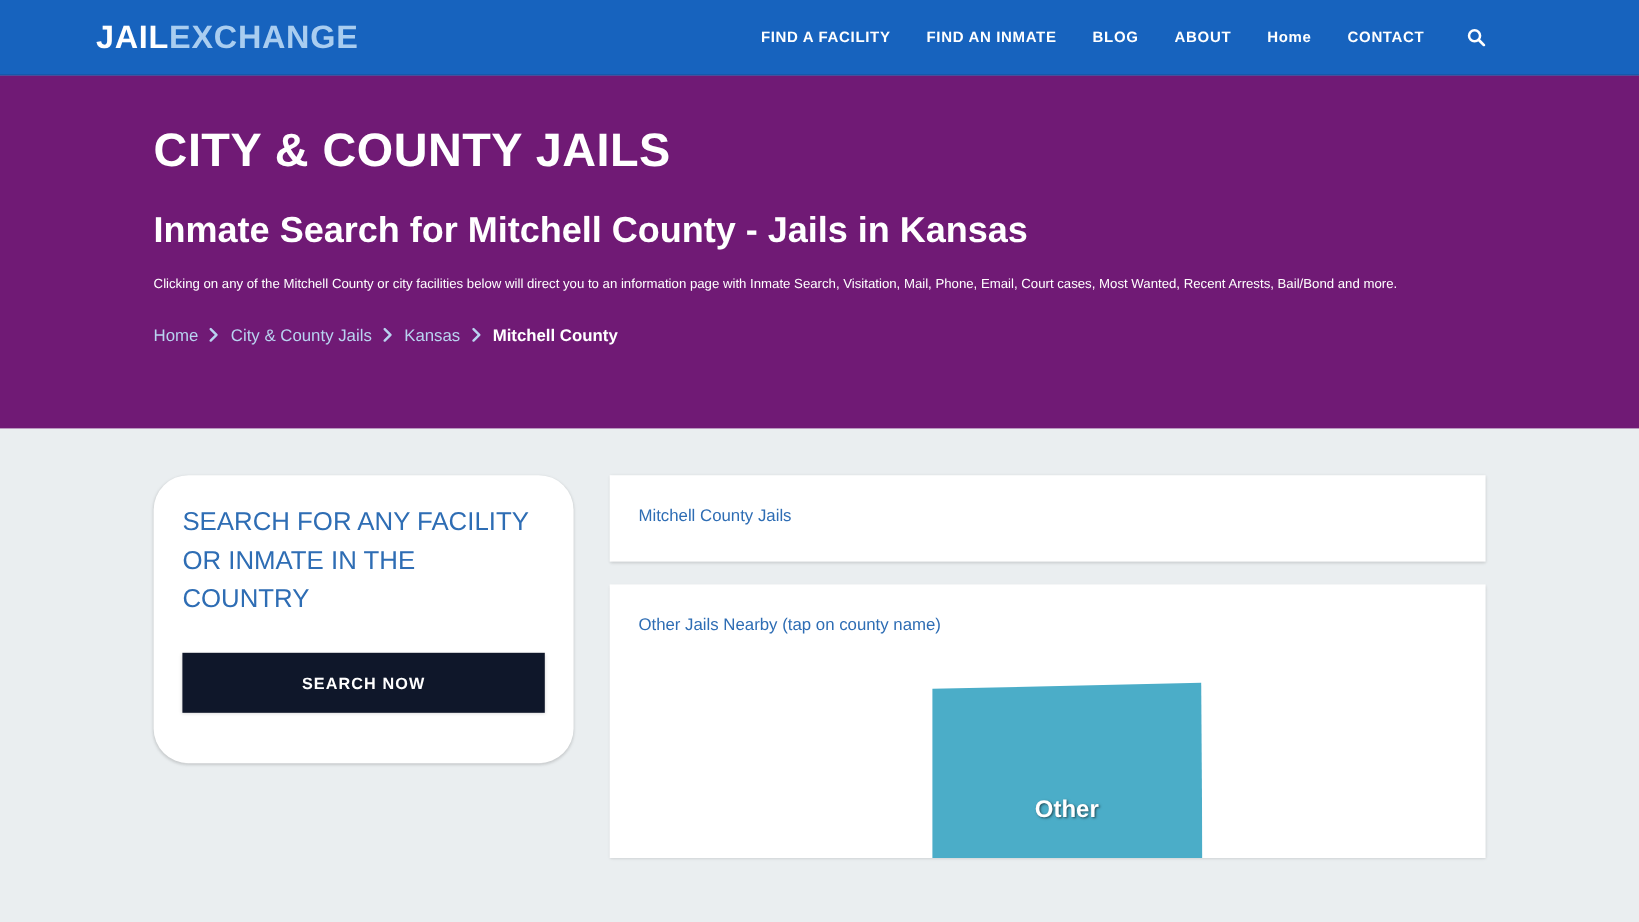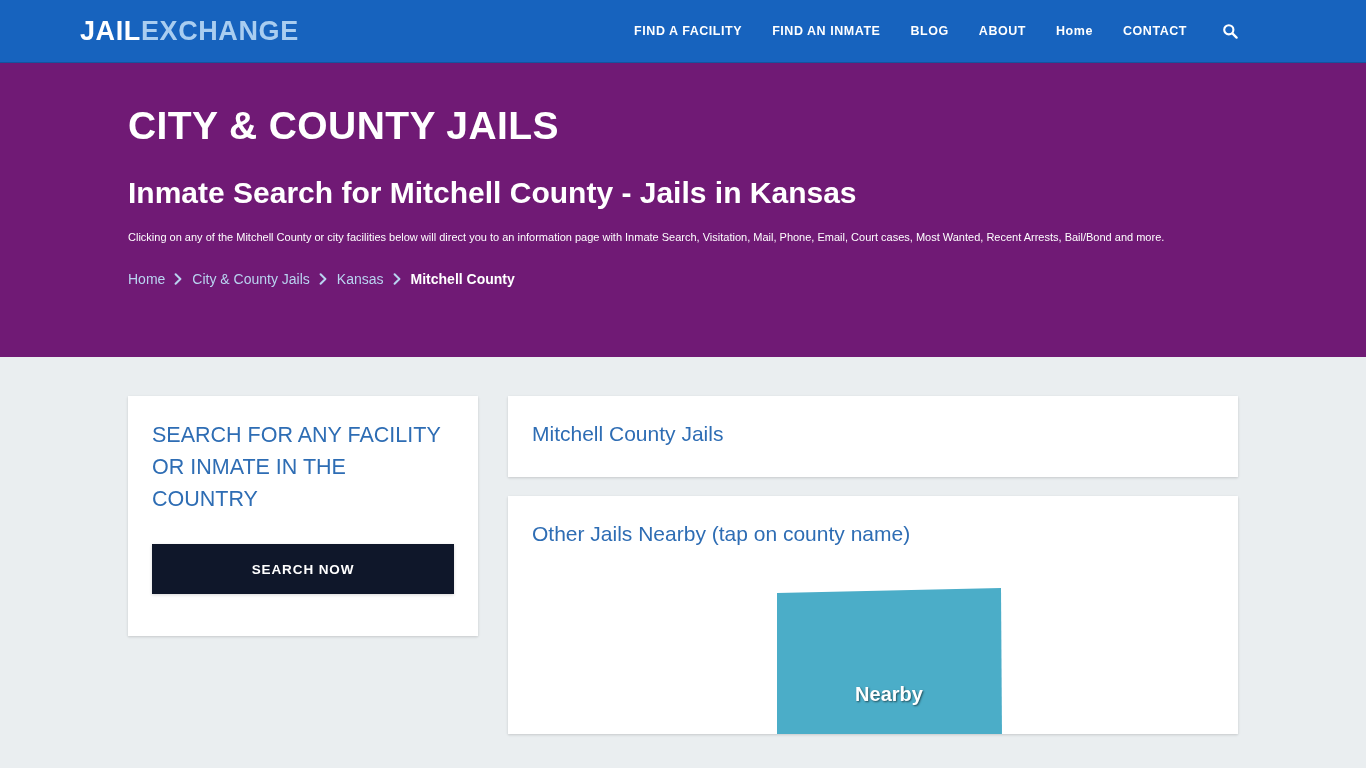--- a/index.html
+++ b/index.html
@@ -142,20 +142,21 @@
 
   .card {
     background: #ffffff;
     box-shadow: 0 1px 3px rgba(0,0,0,0.10), 0 1px 2px rgba(0,0,0,0.06);
   }
 
   
   .search-card {
     padding: 24px;
     height: 240px;
+    border-radius: 29px;
   }
   .search-card-title {
     color: #2e6db4;
     font-size: 21.5px;
     line-height: 1.48;
     font-weight: normal;
   }
   .search-btn {
     display: block;
     width: 100%;
@@ -171,21 +172,21 @@
     cursor: pointer;
     box-shadow: 0 1px 3px rgba(0,0,0,0.16);
   }
 
   
   .jails-card {
     padding: 24px 24px 30px 24px;
   }
   .card-title {
     color: #2e6db4;
-    font-size: 21px;
+    font-size: 14px;
     font-weight: normal;
     line-height: 1.3;
   }
   .jail-link-list {
     list-style: none;
     margin-top: 23px;
     padding-left: 22px;
   }
   .jail-link {
     color: #5193dd;
@@ -295,18 +296,18 @@
       <div class="card-title">Mitchell County Jails</div>
     </div>
 
     <div class="card nearby-card">
       <div class="card-title">Other Jails Nearby (tap on county name)</div>
 
       <div class="map-area">
         <svg class="county-shape" viewBox="0 0 226 150" preserveAspectRatio="none">
           <polygon points="1,6 225,1 226,150 1,150" fill="#4badc8"></polygon>
         </svg>
-        <div class="county-label">Nearby</div>
+        <div class="county-label">Other</div>
       </div>
     </div>
 
   </div>
 </div>
 
 </body></html>

